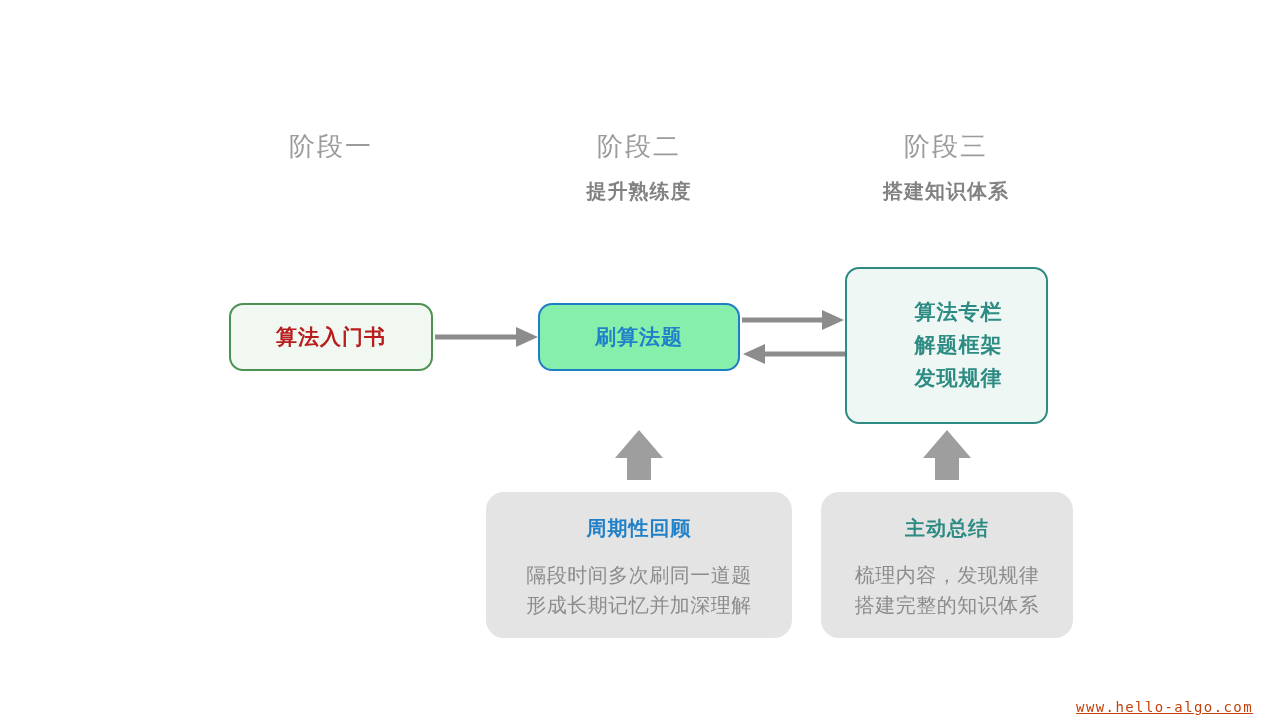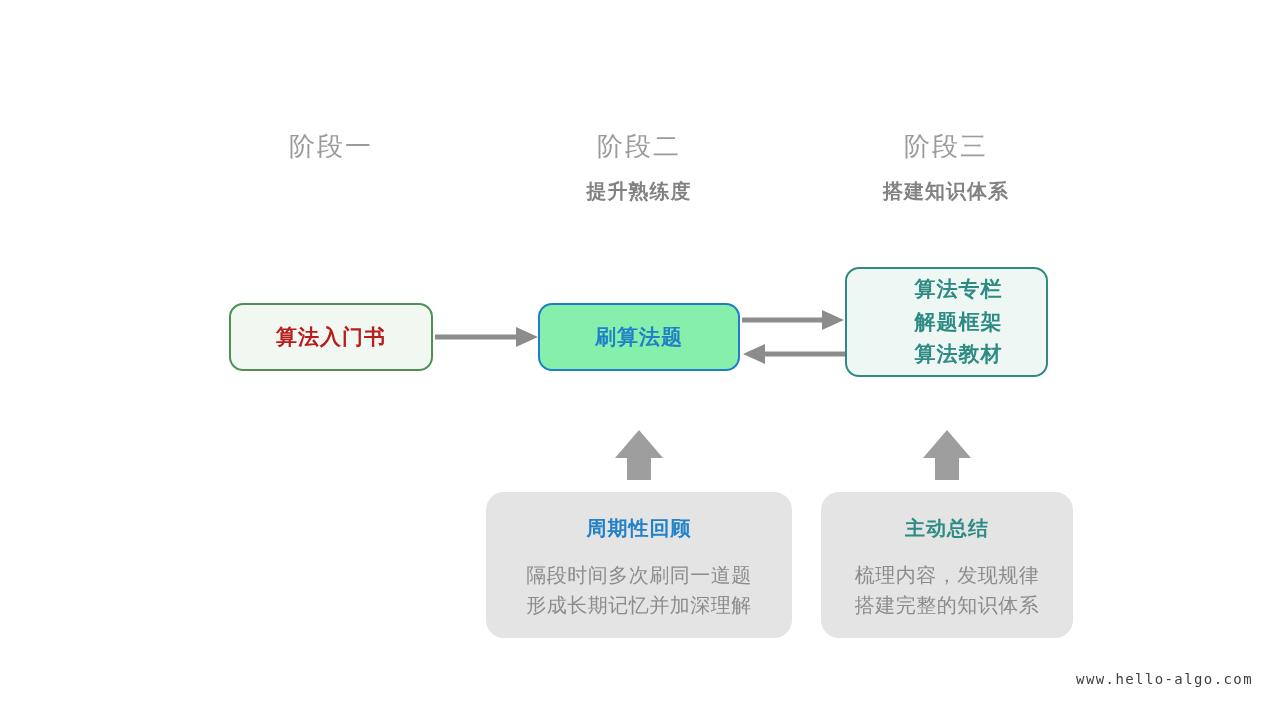--- a/index.html
+++ b/index.html
@@ -78,21 +78,21 @@
     height: 68px;
     border: 2px solid #1e7ec6;
     background: #86efac;
     color: #2080c8;
     font-size: 21px;
   }
   #node-resources {
     left: 845px;
     top: 267px;
     width: 203px;
-    height: 110px;
+    height: 157px;
     border: 2px solid #2e8b84;
     background: #eff7f4;
     color: #2c8b83;
     font-size: 21px;
     padding-left: 24px;
   }
   #node-resources .line {
     line-height: 1.56;
   }
 
@@ -142,26 +142,27 @@
     top: 492px;
     width: 252px;
     height: 146px;
   }
   #card-summary .note-title { color: #2c8b83; }
 
   
   #watermark {
     position: absolute;
     right: 27px;
-    bottom: 33px;
+    bottom: 5px;
     font-family: "DejaVu Sans Mono", "Liberation Mono", monospace;
     font-size: 14px;
     letter-spacing: 1.4px;
-    color: #404040;
-    white-space: nowrap;
+    color: #c2410c;
+    white-space: nowrap;
+    text-decoration: underline;
   }
 </style>
 </head>
 <body>
 
 <div class="canvas">
 
   <div class="stage-col" style="left:211px; top:130px;">
     <div class="stage-title">阶段一</div>
   </div>
@@ -204,21 +205,21 @@
     <div class="line">算法入门书</div>
   </div>
 
   <div class="node" id="node-practice">
     <div class="line">刷算法题</div>
   </div>
 
   <div class="node" id="node-resources">
     <div class="line">算法专栏</div>
     <div class="line">解题框架</div>
-    <div class="line">算法教材</div>
+    <div class="line">发现规律</div>
   </div>
 
   <div class="note-card" id="card-review">
     <div class="note-title">周期性回顾</div>
     <div class="note-body">隔段时间多次刷同一道题
 形成长期记忆并加深理解</div>
   </div>
 
   <div class="note-card" id="card-summary">
     <div class="note-title">主动总结</div>

